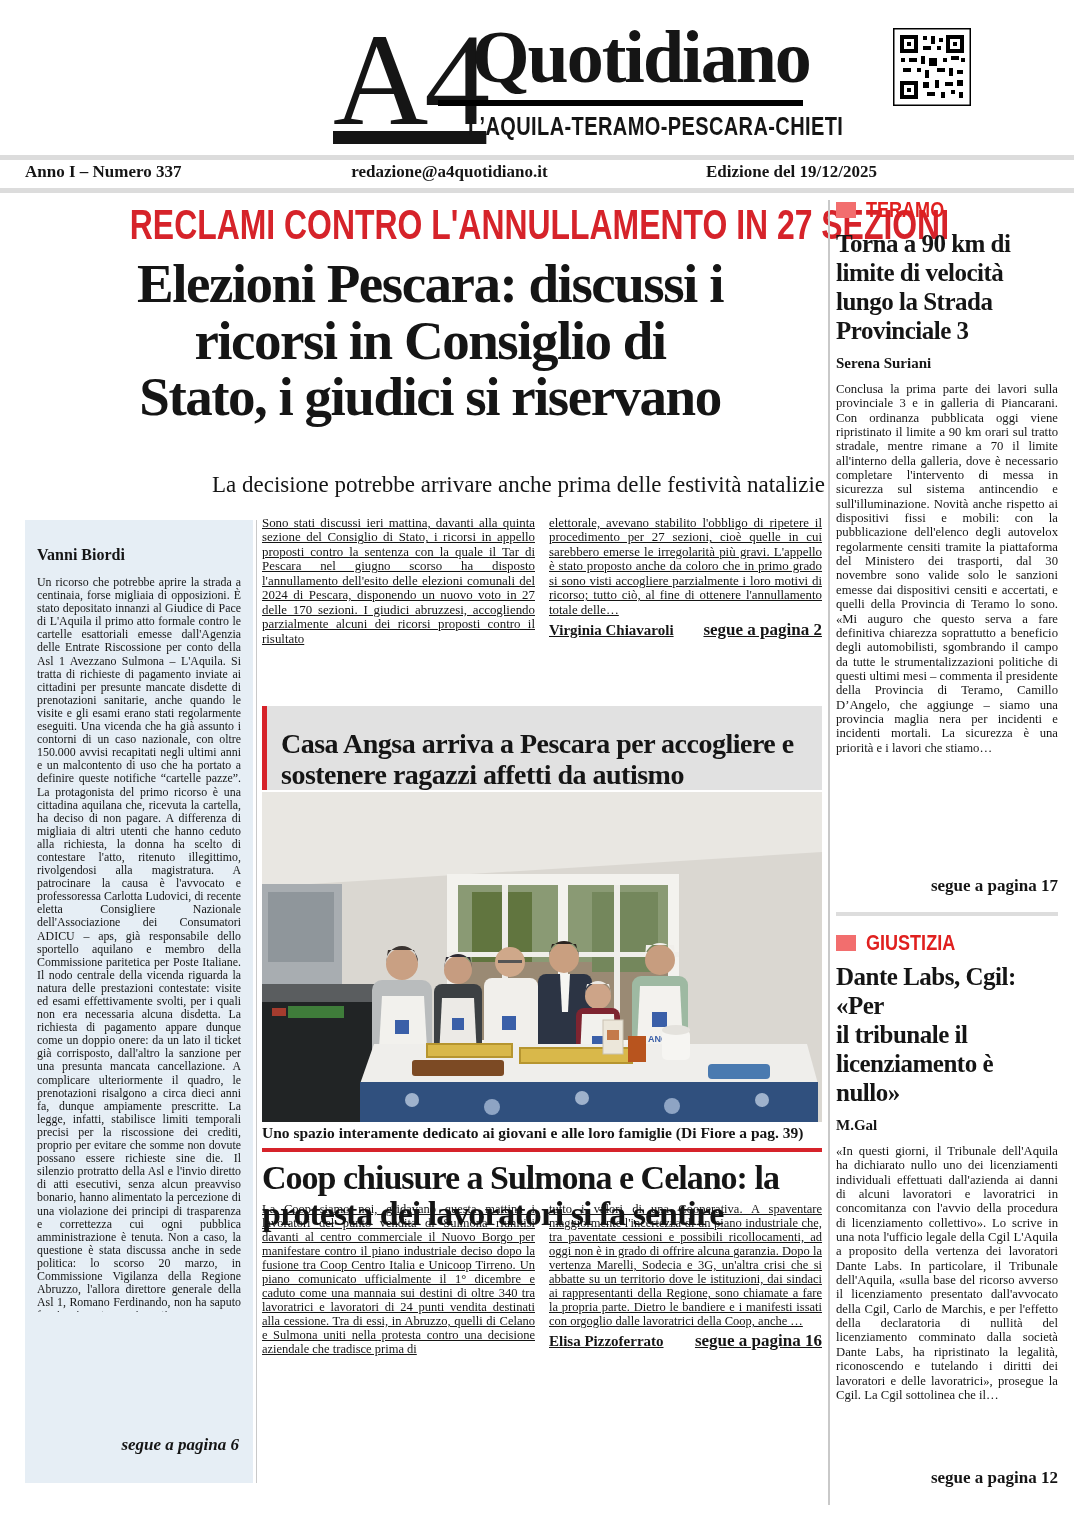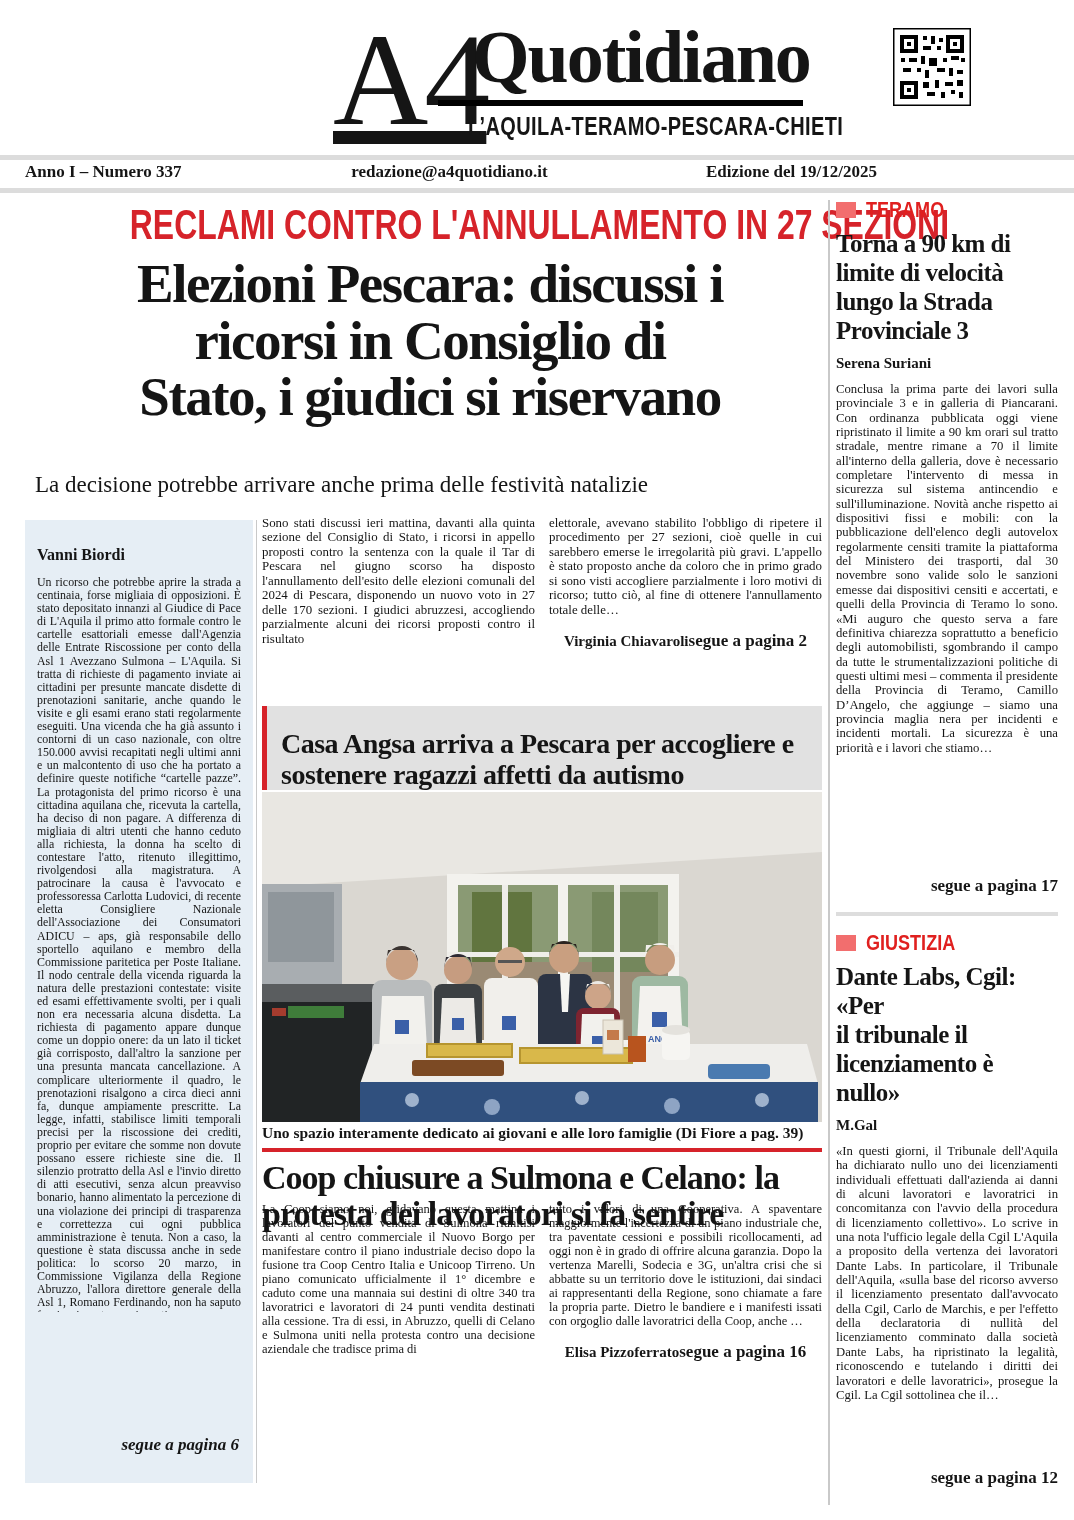--- a/index.html
+++ b/index.html
@@ -25,30 +25,30 @@
   .infobar .ib-center{position:absolute;left:0;right:0;top:0;text-align:center;}
   .infobar .ib-right{position:absolute;right:22px;top:0;}
 
   
   .lead{position:absolute;left:35px;top:200px;width:790px;height:310px;}
   .kicker{position:absolute;left:0;top:4px;width:100%;text-align:center;color:#d6232a;
           font-family:"Liberation Sans",sans-serif;font-weight:700;font-size:42px;line-height:1;
           transform:scaleX(0.76);transform-origin:center;white-space:nowrap;}
   .headline{position:absolute;left:0;top:56px;width:100%;text-align:center;font-weight:700;
             font-size:55px;line-height:1.03;letter-spacing:-1.5px;}
-  .deck{position:absolute;left:0;top:272px;width:100%;text-align:left;font-size:23px;}
+  .deck{position:absolute;left:0;top:272px;width:100%;text-align:right;font-size:23px;}
 
   
   .bodytext{font-size:12.9px;line-height:1.12;text-align:justify;}
   .jump{font-weight:700;font-size:17px;}
   .author{font-weight:700;font-size:15px;}
-  .byline-row{display:flex;justify-content:center;align-items:baseline;margin-top:14px;}
-
-  
-  .cols{position:absolute;left:262px;width:560px;display:flex;gap:14px;}
+  .byline-row{display:flex;justify-content:space-between;align-items:baseline;margin-top:3px;}
+
+  
+  .cols{position:absolute;left:262px;width:560px;display:flex;gap:14px;text-decoration:underline;}
   .cols .col{width:273px;}
 
   
   .left-panel{position:absolute;left:25px;top:520px;width:228px;height:963px;background:#e6eef5;
               padding:14px 12px;box-sizing:border-box;overflow:hidden;}
   .left-panel .lp-title{font-weight:700;font-size:25px;line-height:1.14;letter-spacing:-0.5px;}
   .left-panel .lp-body{font-size:11.9px;line-height:1.1;text-align:justify;margin-top:12px;
                        max-height:736px;overflow:hidden;}
   .left-panel .jump{position:absolute;right:14px;bottom:28px;font-style:italic;}
   .vrule{position:absolute;width:2px;background:#c9c9c9;}

